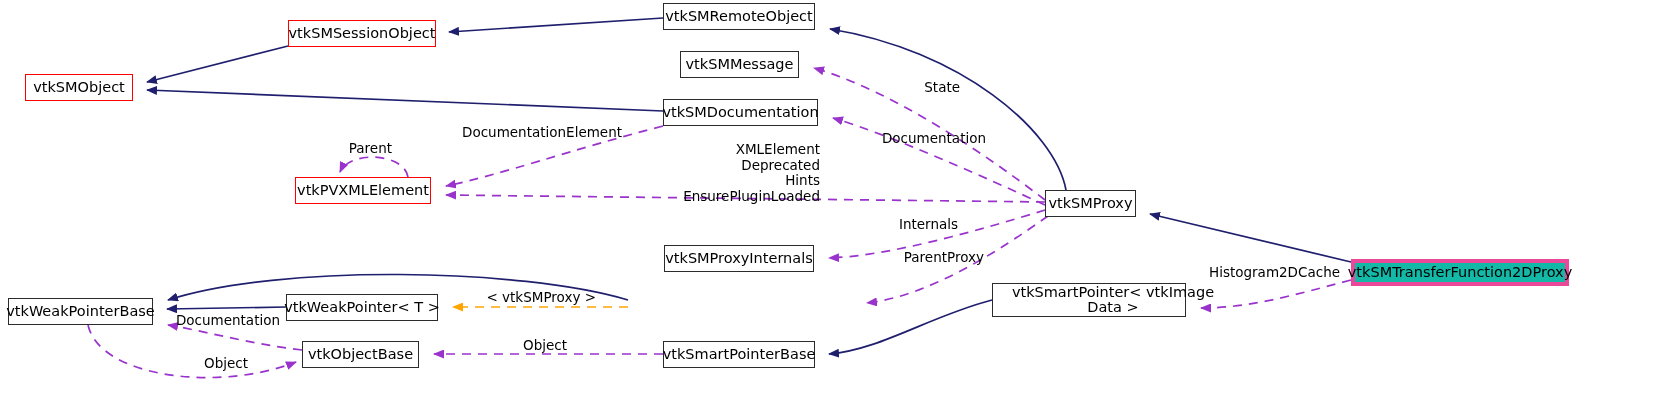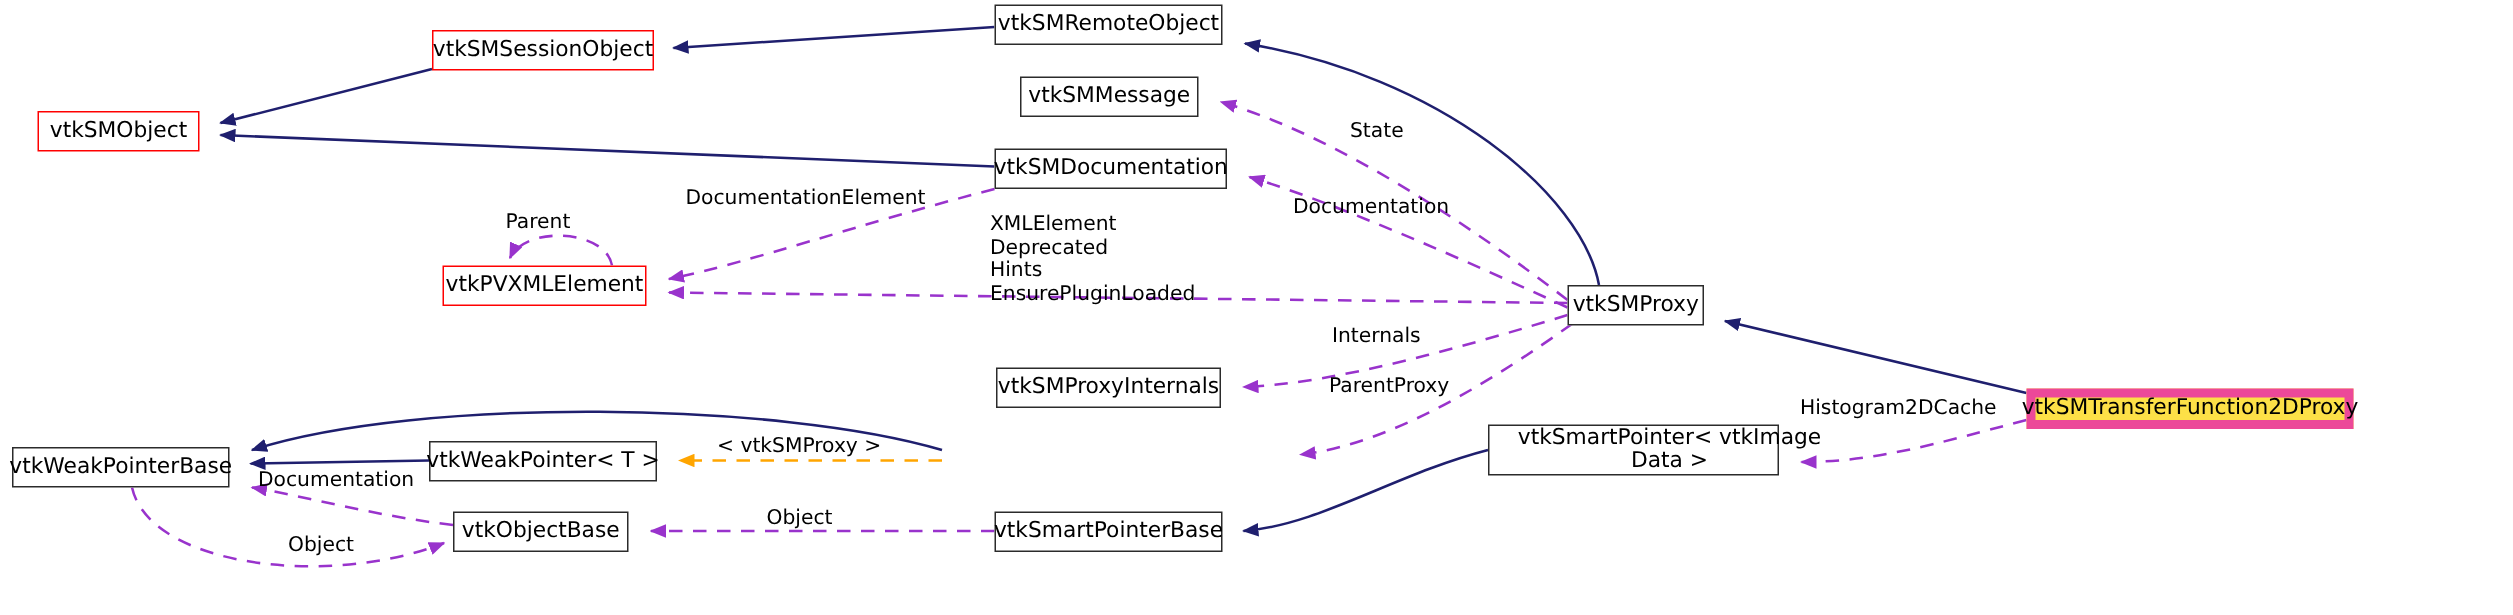--- a/index.html
+++ b/index.html
@@ -17,29 +17,29 @@
     text-align:center;
     font-size:14.5px;
     line-height:15px;
     color:#000000;
     background:#ffffff;
     border:1px solid #2b2b2b;
     white-space:pre;
     z-index:5;
   }
   .node.red{border:1px solid #ff0000;}
-  .node.highlight{background:#fde047;border:6px solid #ec4899;}
+  .node.highlight{background:#14b8a6;border:4px solid #ec4899;}
 
   .elabel{
     position:absolute;
     font-size:13.5px;
     line-height:15.5px;
     color:#000000;
     white-space:pre;
-    text-align:left;
+    text-align:right;
     z-index:6;
     background:transparent;
   }
 </style>
 </head>
 <body>
 
 <div id="diagram">
 
   <svg id="edges" viewBox="0 0 1675 410" width="1675" height="410" xmlns="http://www.w3.org/2000/svg">

